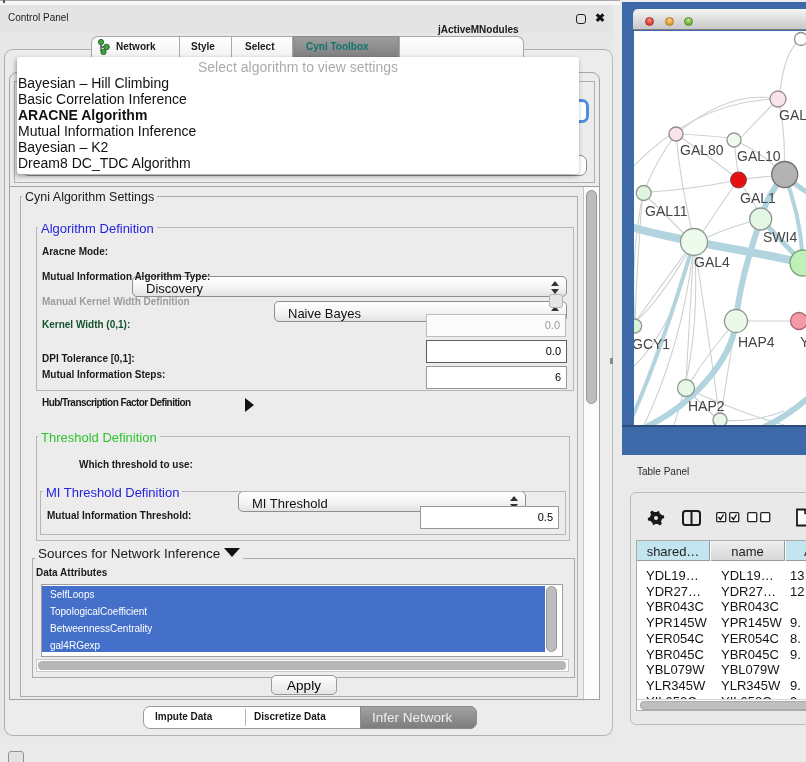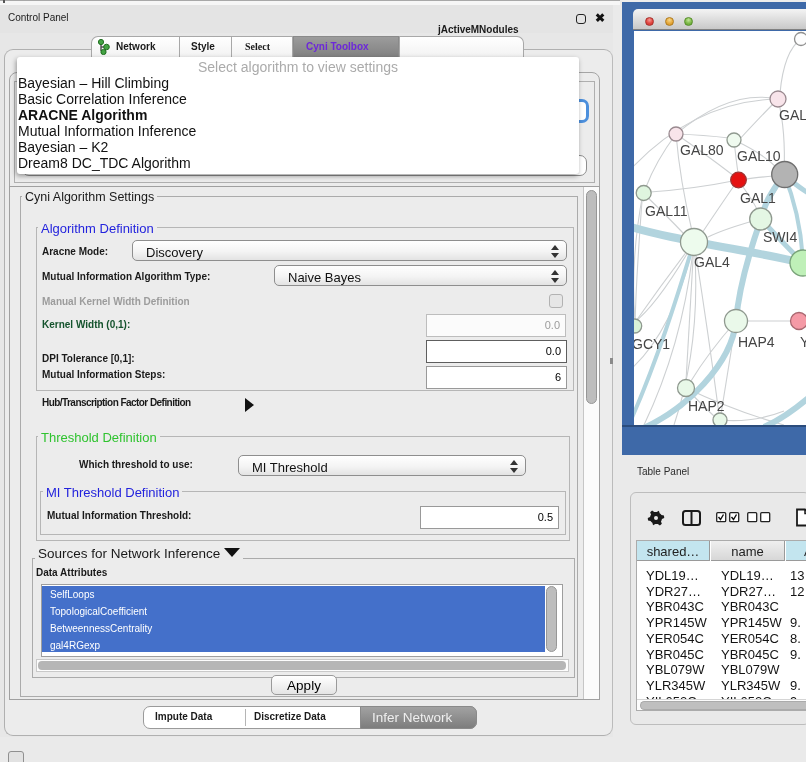--- a/index.html
+++ b/index.html
@@ -1,20 +1,20 @@
 <!DOCTYPE html>
 <html><head>
 <meta charset="utf-8">
 <style>
 * { margin:0; padding:0; box-sizing:border-box; }
 html,body { width:806px; height:762px; background:#EAEAEA; font-family:"Liberation Sans", sans-serif; overflow:hidden; position:relative; }
 .ab { position:absolute; }
 .t13 { font-size:10px; color:#1a1a1a; white-space:nowrap; }
 .b { font-weight:bold; }
-.combo { position:absolute; height:21px; border:1px solid #8E8E8E; border-radius:5px; background:linear-gradient(#FFFFFF 0%, #F4F4F4 55%, #E3E3E3 100%); }
+.combo { position:absolute; height:21px; border:1px solid #8E8E8E; border-radius:5px; background:linear-gradient(#FFFFFF 0%, #F4F4F4 55%, #E3E3E3 100%);margin-top:36px; }
 .combo .ct { position:absolute; left:13px; top:4px; font-size:13px; color:#111; }
 .arr { position:absolute; right:7px; top:4px; width:8px; height:13px; }
 .arr:before { content:""; position:absolute; left:0; top:0; border-left:4px solid transparent; border-right:4px solid transparent; border-bottom:5px solid #333; }
 .arr:after { content:""; position:absolute; left:0; bottom:0; border-left:4px solid transparent; border-right:4px solid transparent; border-top:5px solid #333; }
 .tf { position:absolute; height:23px; background:#fff; border:1px solid #999; font-size:11px; text-align:right; padding:4px 5px 0 0; color:#000; }
 .grp { position:absolute; border:1px solid #ABABAB; }
 .glabel { position:absolute; background:#ECECEC; padding:0 3px; font-size:13px; white-space:nowrap; }
 </style>
 </head>
 <body>
@@ -40,22 +40,22 @@
 <div class="ab" style="left:293px;top:36px;width:106px;height:23px;background:linear-gradient(#9C9C9C,#7E7E7E);border:1px solid #8A8A8A;border-bottom:none;"></div>
 <div class="ab" style="left:399px;top:36px;width:125px;height:23px;background:linear-gradient(#FFFFFF,#F1F1F1);border:1px solid #A8A8A8;border-bottom:none;border-radius:0 7px 0 0;"></div>
 <svg class="ab" style="left:98px;top:39px;" width="13" height="16" viewBox="0 0 13 16">
   <path d="M3,4 V12 M3,8 H8" stroke="#555" stroke-width="1.5" fill="none"></path>
   <circle cx="3" cy="3" r="2.6" fill="#44A344" stroke="#1F6F1F"></circle>
   <circle cx="8.5" cy="8" r="2.8" fill="#44A344" stroke="#1F6F1F"></circle>
   <circle cx="5.5" cy="13" r="2.6" fill="#44A344" stroke="#1F6F1F"></circle>
 </svg>
 <div class="ab t13 b" style="left:116px;top:41px;">Network</div>
 <div class="ab t13 b" style="left:191px;top:41px;">Style</div>
-<div class="ab t13 b" style="left:245px;top:41px;font-family:Liberation Serif, serif;">Select</div>
-<div class="ab t13 b" style="left:306px;top:41px;color:#6d28d9;">Cyni Toolbox</div>
+<div class="ab t13 b" style="left:245px;top:41px;">Select</div>
+<div class="ab t13 b" style="left:306px;top:41px;color:#0f766e;">Cyni Toolbox</div>
 <div class="ab t13 b" style="left:410px;top:24px;padding-left:28px;">jActiveMNodules</div>
 
 <div class="ab" style="left:14px;top:81px;width:581px;height:102px;border:1px solid #AFAFAF;"></div>
 <div class="ab" style="left:330px;top:99px;width:259px;height:24px;border:3px solid #4C8FDC;border-radius:7px;background:#fff;"></div>
 <div class="ab" style="left:22px;top:155px;width:565px;height:21px;border:1px solid #8E8E8E;border-radius:7px;background:#fff;"></div>
 
 <div class="ab" style="left:9px;top:186px;width:591px;height:514px;border:1px solid #A0A0A0;background:#ECECEC;"></div>
 <div class="ab" style="left:583px;top:187px;width:16px;height:512px;background:#FBFBFB;border-left:1px solid #C6C6C6;"></div>
 <div class="ab" style="left:585.5px;top:190px;width:11px;height:214px;background:#BDBDBD;border:1px solid #969696;border-radius:6px;"></div>
 

